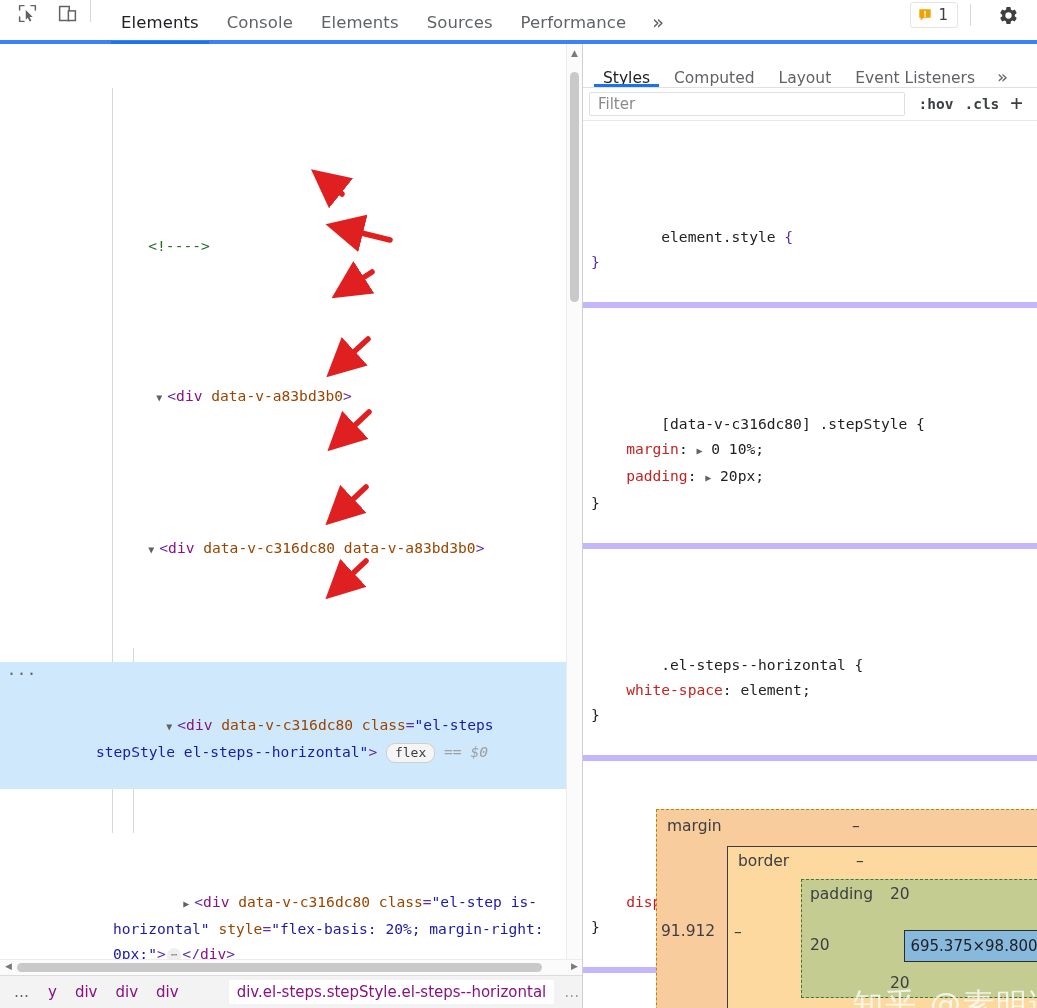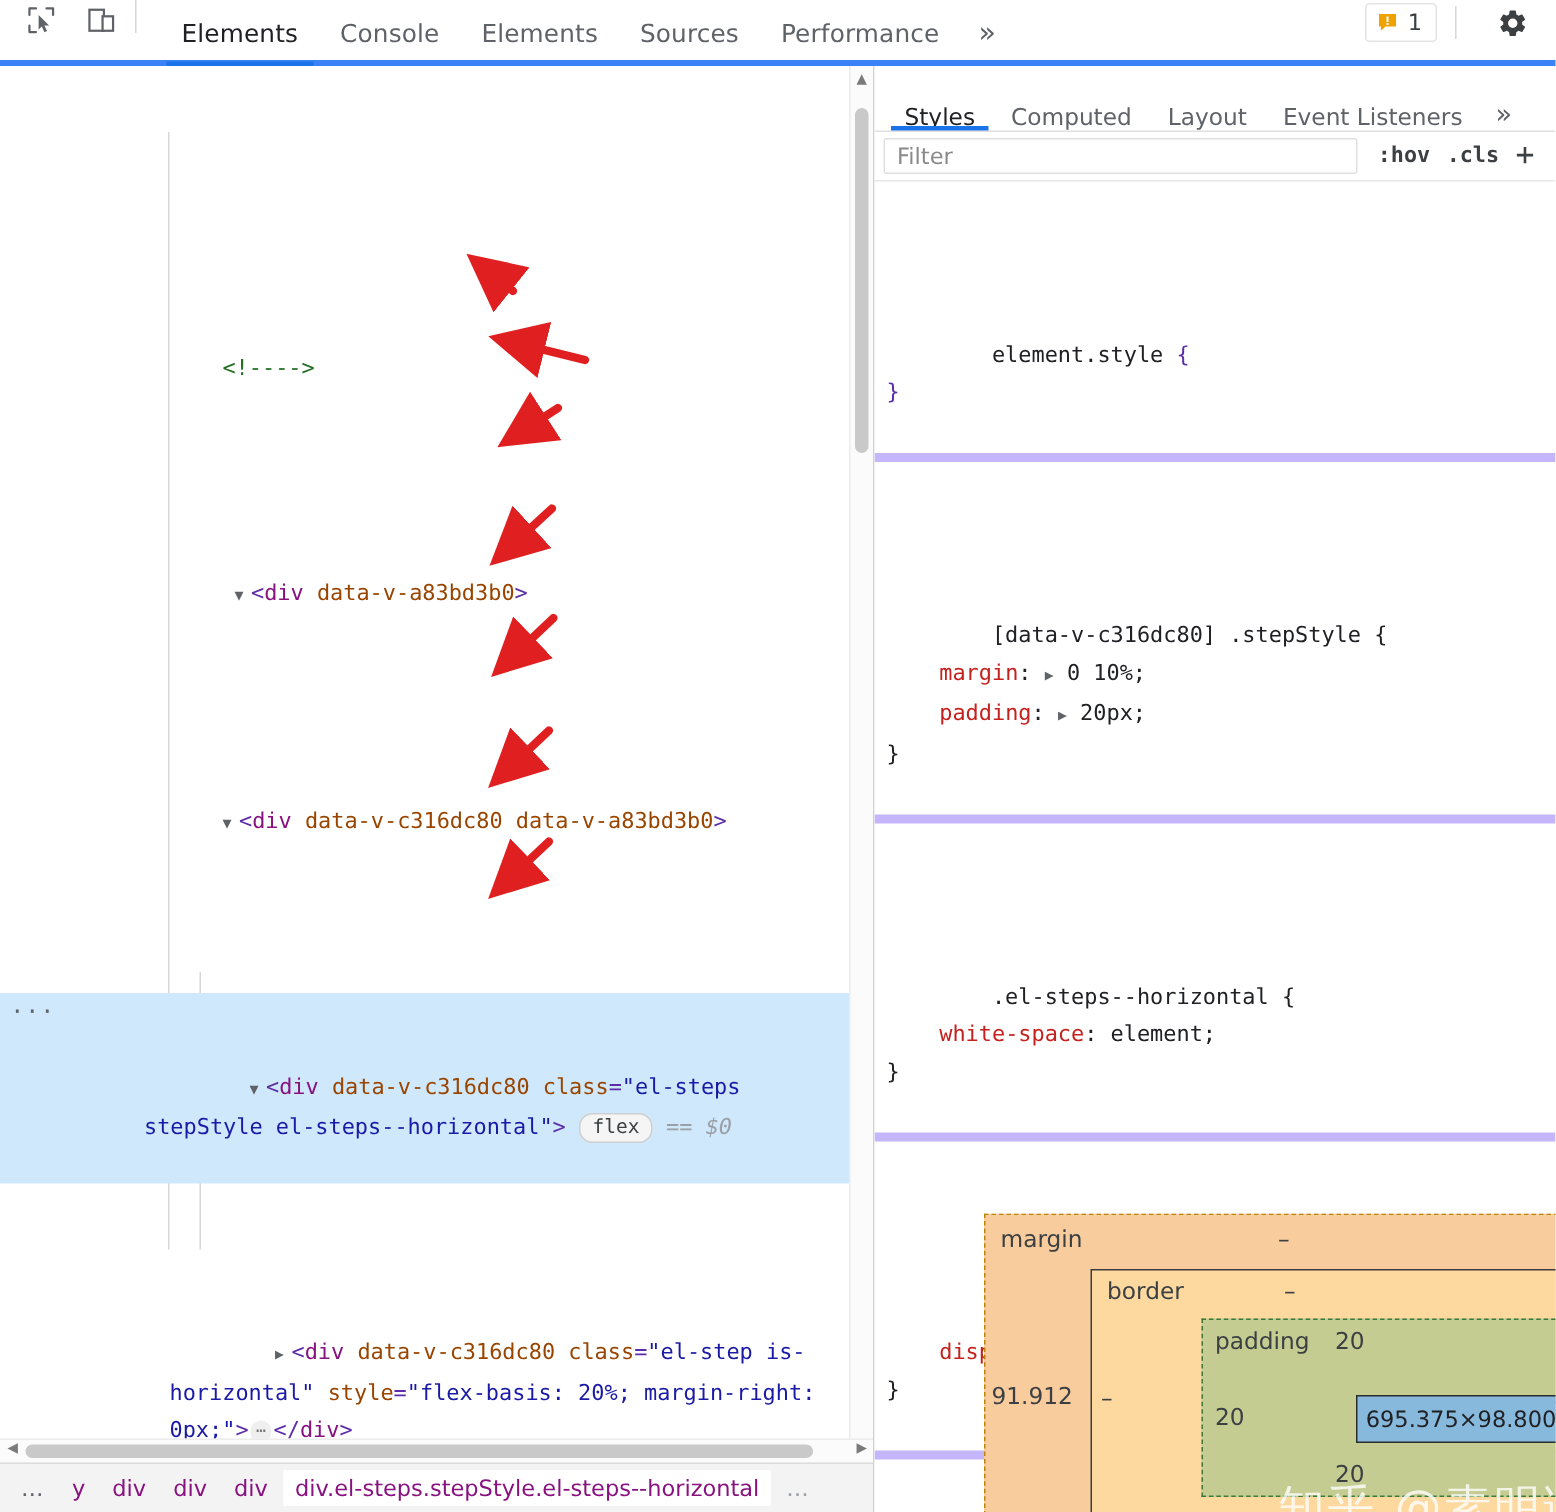--- a/index.html
+++ b/index.html
@@ -455,20 +455,21 @@
   .crumb {
     color: #881280;
     padding: 3px 8px;
     cursor: pointer;
     white-space: nowrap;
   }
   .crumb.dots { color: #5f6368; letter-spacing: 1px; }
   .crumb.active {
     background: #ffffff;
     color: #881280;
+    margin-left: 40px;
   }
   .crumb.tail { color: #9aa0a6; letter-spacing: 1px; }
 
   
   .arrow-layer {
     position: absolute;
     left: 0; top: 0;
     width: 583px;
     height: 964px;
     pointer-events: none;

